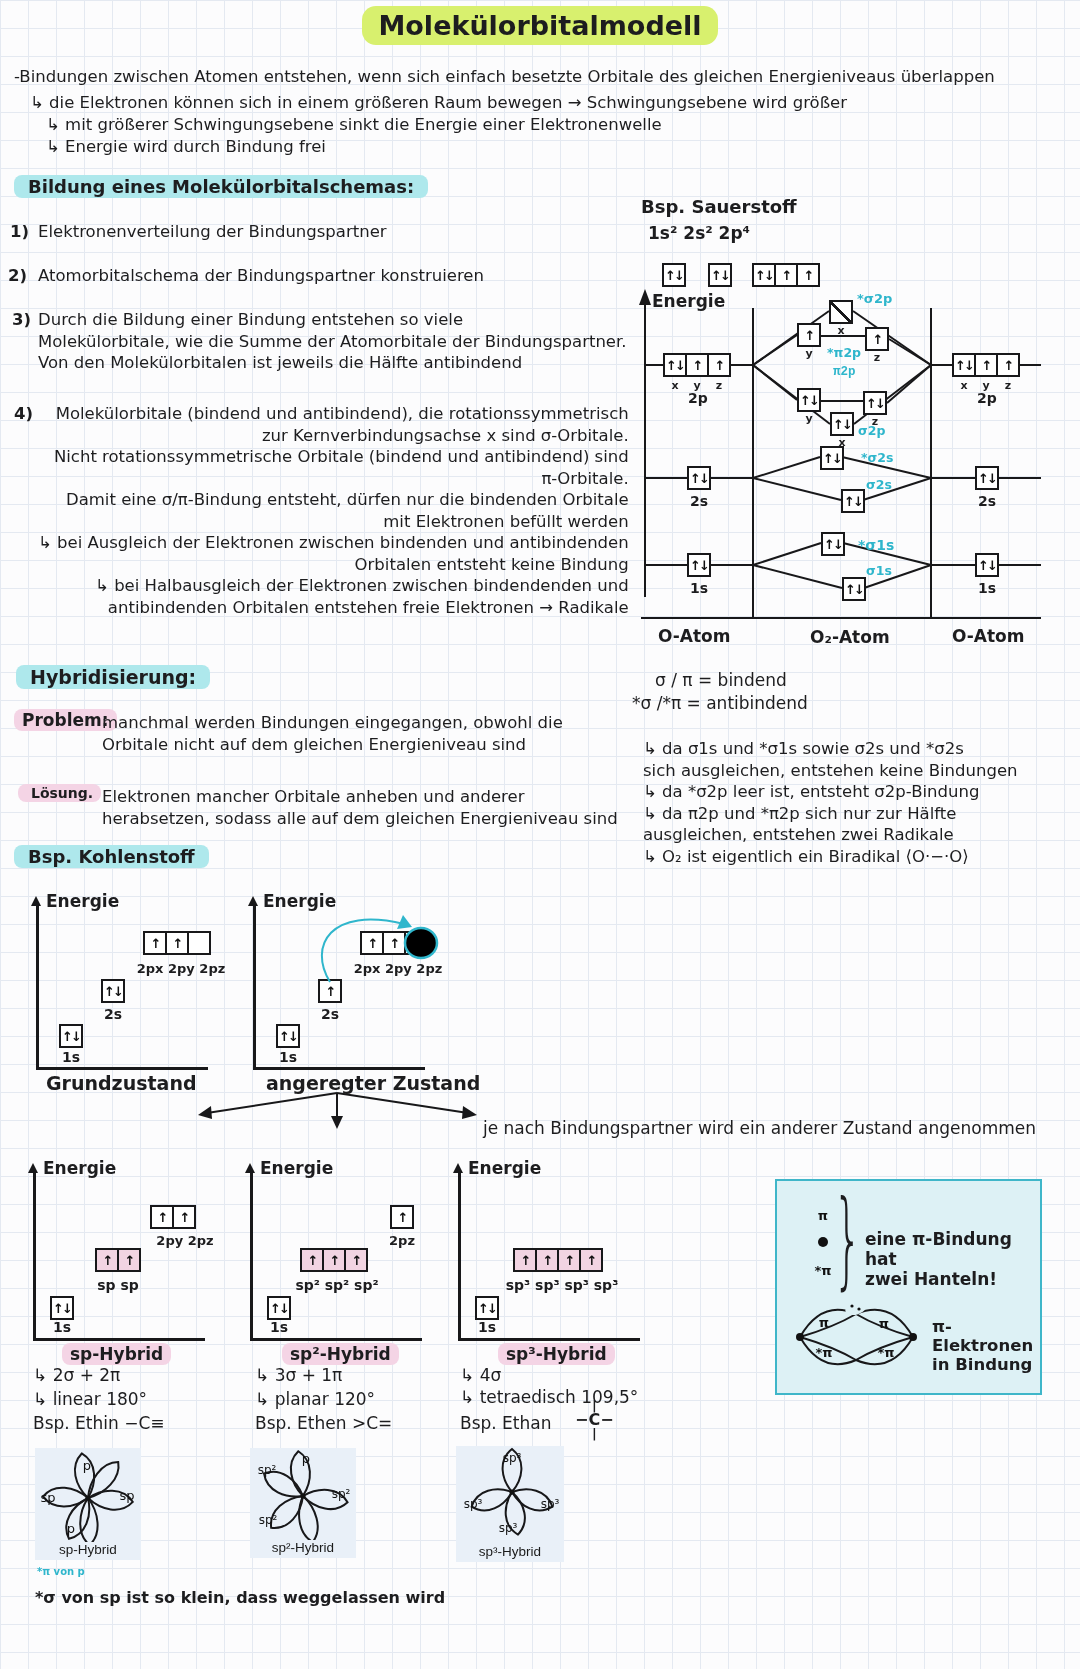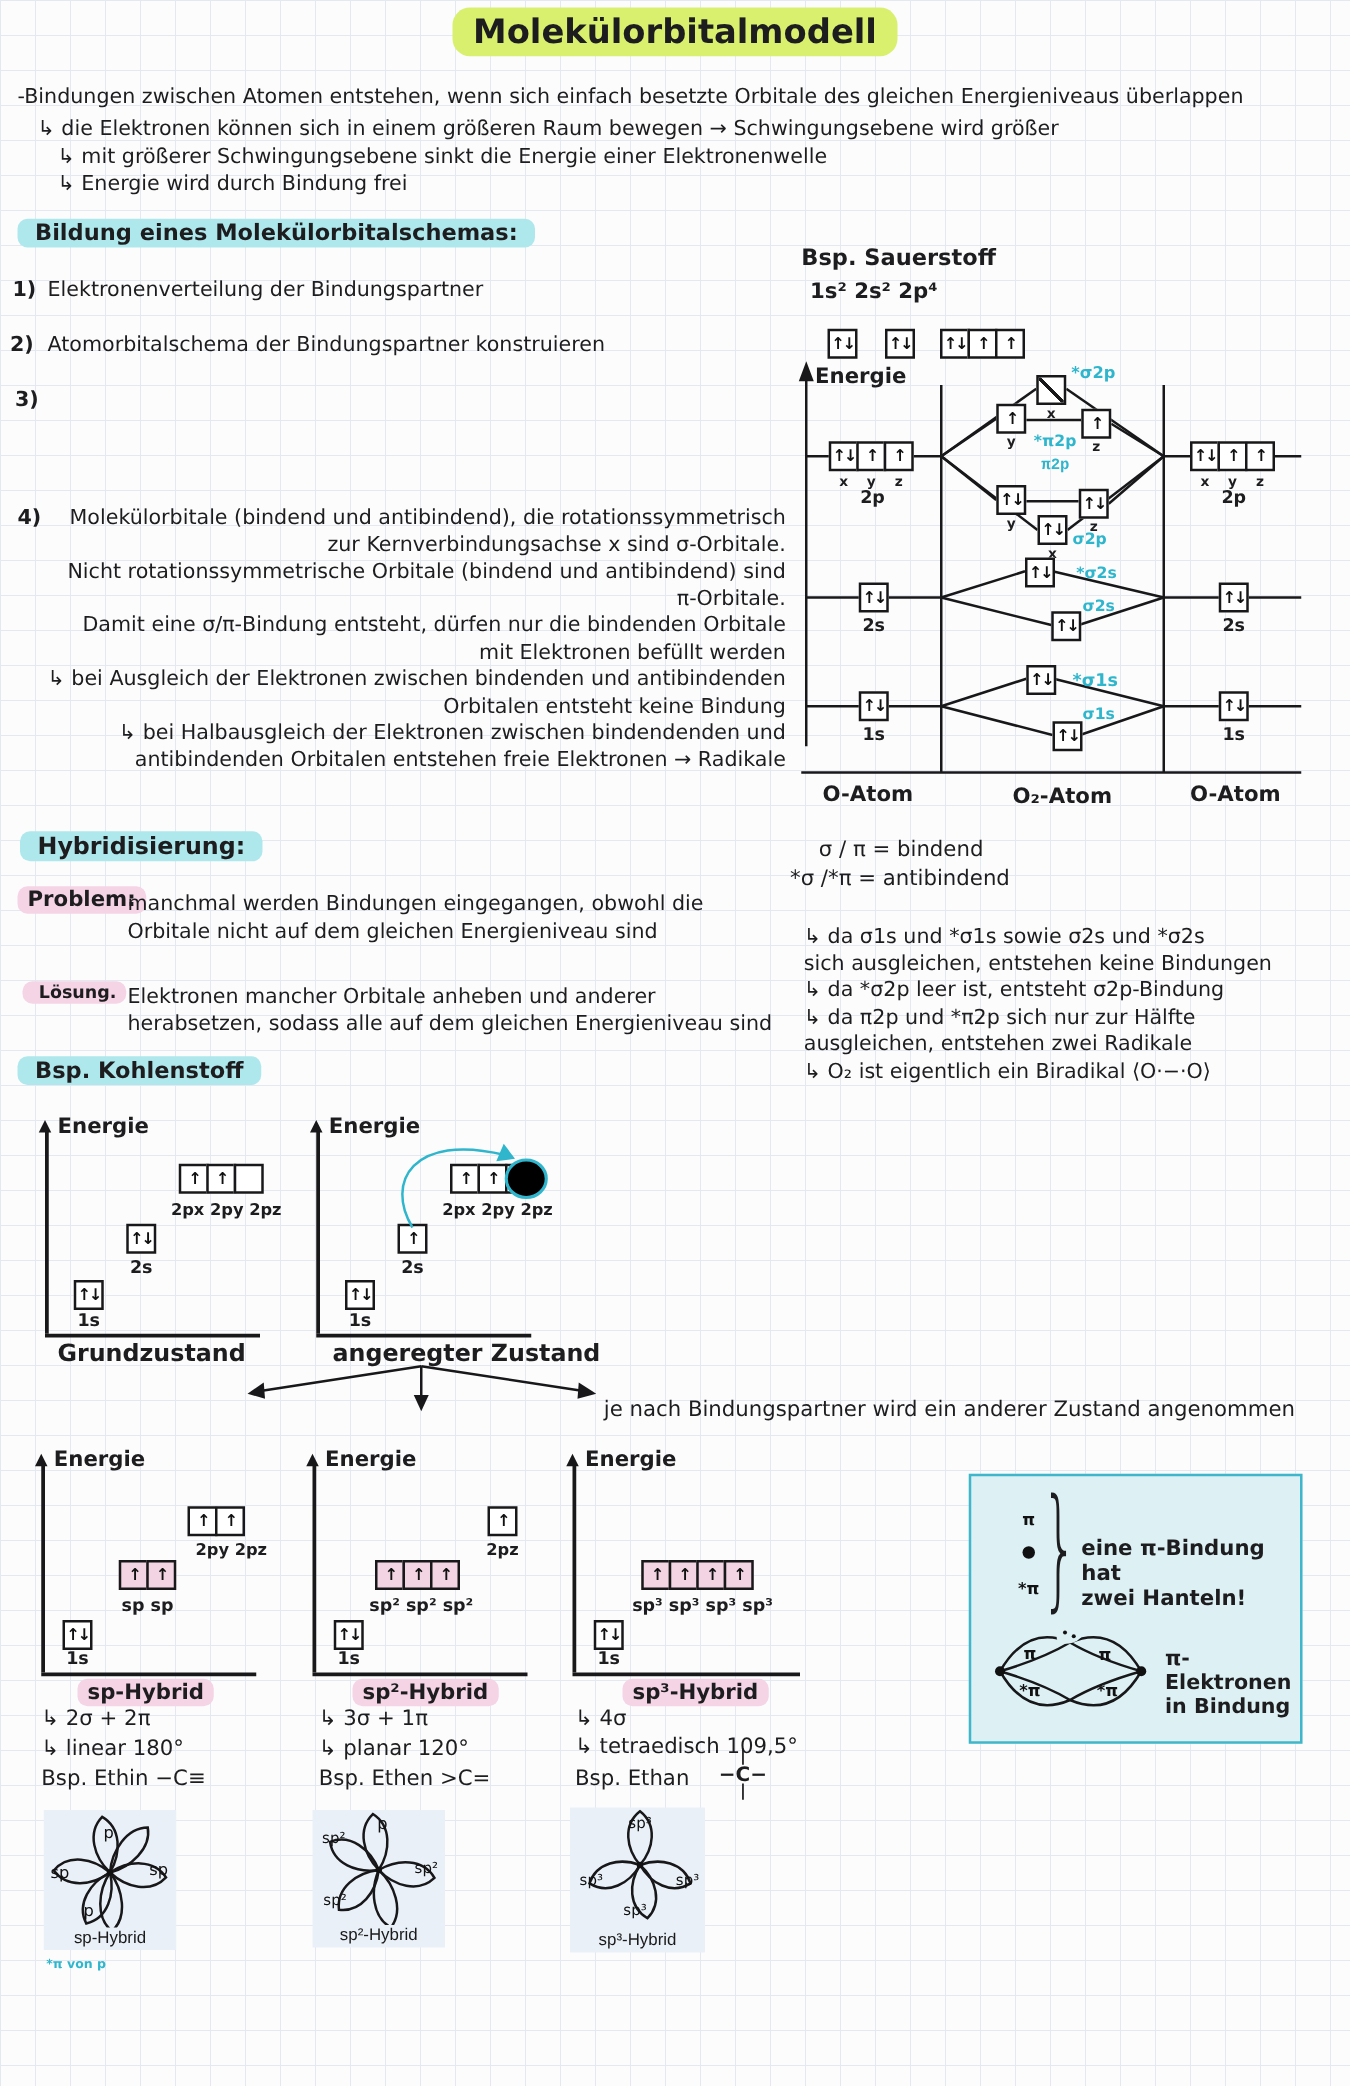--- a/index.html
+++ b/index.html
@@ -57,20 +57,23 @@
   <div class="abs t16" style="left:46px;top:136px;">↳ Energie wird durch Bindung frei</div>
 
   <div class="abs" style="left:14px;top:176px;">
     <span class="hl-cyan b" style="font-size:18px;">Bildung eines Molekülorbitalschemas:</span>
   </div>
   <div class="abs t16 b" style="left:10px;top:221px;">1)</div>
   <div class="abs t16" style="left:38px;top:221px;">Elektronenverteilung der Bindungspartner</div>
   <div class="abs t16 b" style="left:8px;top:265px;">2)</div>
   <div class="abs t16" style="left:38px;top:265px;">Atomorbitalschema der Bindungspartner konstruieren</div>
   <div class="abs t16 b" style="left:12px;top:309px;">3)</div>
+  <div class="abs t16 pre" style="left:38px;top:309px;">Durch die Bildung einer Bindung entstehen so viele
+Molekülorbitale, wie die Summe der Atomorbitale der Bindungspartner.
+Von den Molekülorbitalen ist jeweils die Hälfte antibindend</div>
   <div class="abs t16 b" style="left:14px;top:403px;">4)</div>
   <div class="abs t16 pre" style="left:38px;top:403px;text-align:right;">Molekülorbitale (bindend und antibindend), die rotationssymmetrisch
 zur Kernverbindungsachse x sind σ-Orbitale.
 Nicht rotationssymmetrische Orbitale (bindend und antibindend) sind
 π-Orbitale.
 Damit eine σ/π-Bindung entsteht, dürfen nur die bindenden Orbitale
 mit Elektronen befüllt werden
 ↳ bei Ausgleich der Elektronen zwischen bindenden und antibindenden
  Orbitalen entsteht keine Bindung
 ↳ bei Halbausgleich der Elektronen zwischen bindendenden und
@@ -452,20 +455,21 @@
       </g>
       <text x="56" y="16" font-size="12" fill="#111" text-anchor="middle">sp³</text>
       <text x="17" y="62" font-size="12" fill="#111" text-anchor="middle">sp³</text>
       <text x="94" y="62" font-size="12" fill="#111" text-anchor="middle">sp³</text>
       <text x="52" y="86" font-size="12" fill="#111" text-anchor="middle">sp³</text>
     </svg>
     <div class="imgcap">sp³-Hybrid</div>
   </div>
 
   <div class="abs cyan" style="left:37px;top:1566px;font-size:10px;">*π von p</div>
+  <div class="abs" style="left:35px;top:1588px;font-size:16px;font-weight:bold;">*σ von sp ist so klein, dass weggelassen wird</div>
 
   <div class="abs pibox" style="left:775px;top:1179px;width:267px;height:216px;box-sizing:border-box;">
     <svg class="abs" style="left:12px;top:8px;" width="110" height="112" viewBox="0 0 110 112">
       <ellipse cx="34" cy="26" rx="12" ry="24" fill="#ddf1f5"></ellipse>
       <ellipse cx="34" cy="80" rx="13" ry="25" fill="#ddf1f5"></ellipse>
       <circle cx="34" cy="53" r="5" fill="#111"></circle>
       <text x="34" y="31" font-size="13" font-weight="bold" fill="#111" text-anchor="middle">π</text>
       <text x="34" y="86" font-size="13" font-weight="bold" fill="#111" text-anchor="middle">*π</text>
     </svg>
     <div class="abs" style="left:56px;top:-4px;font-size:92px;font-weight:300;transform:scale(0.5,1.15);transform-origin:left top;">}</div>

